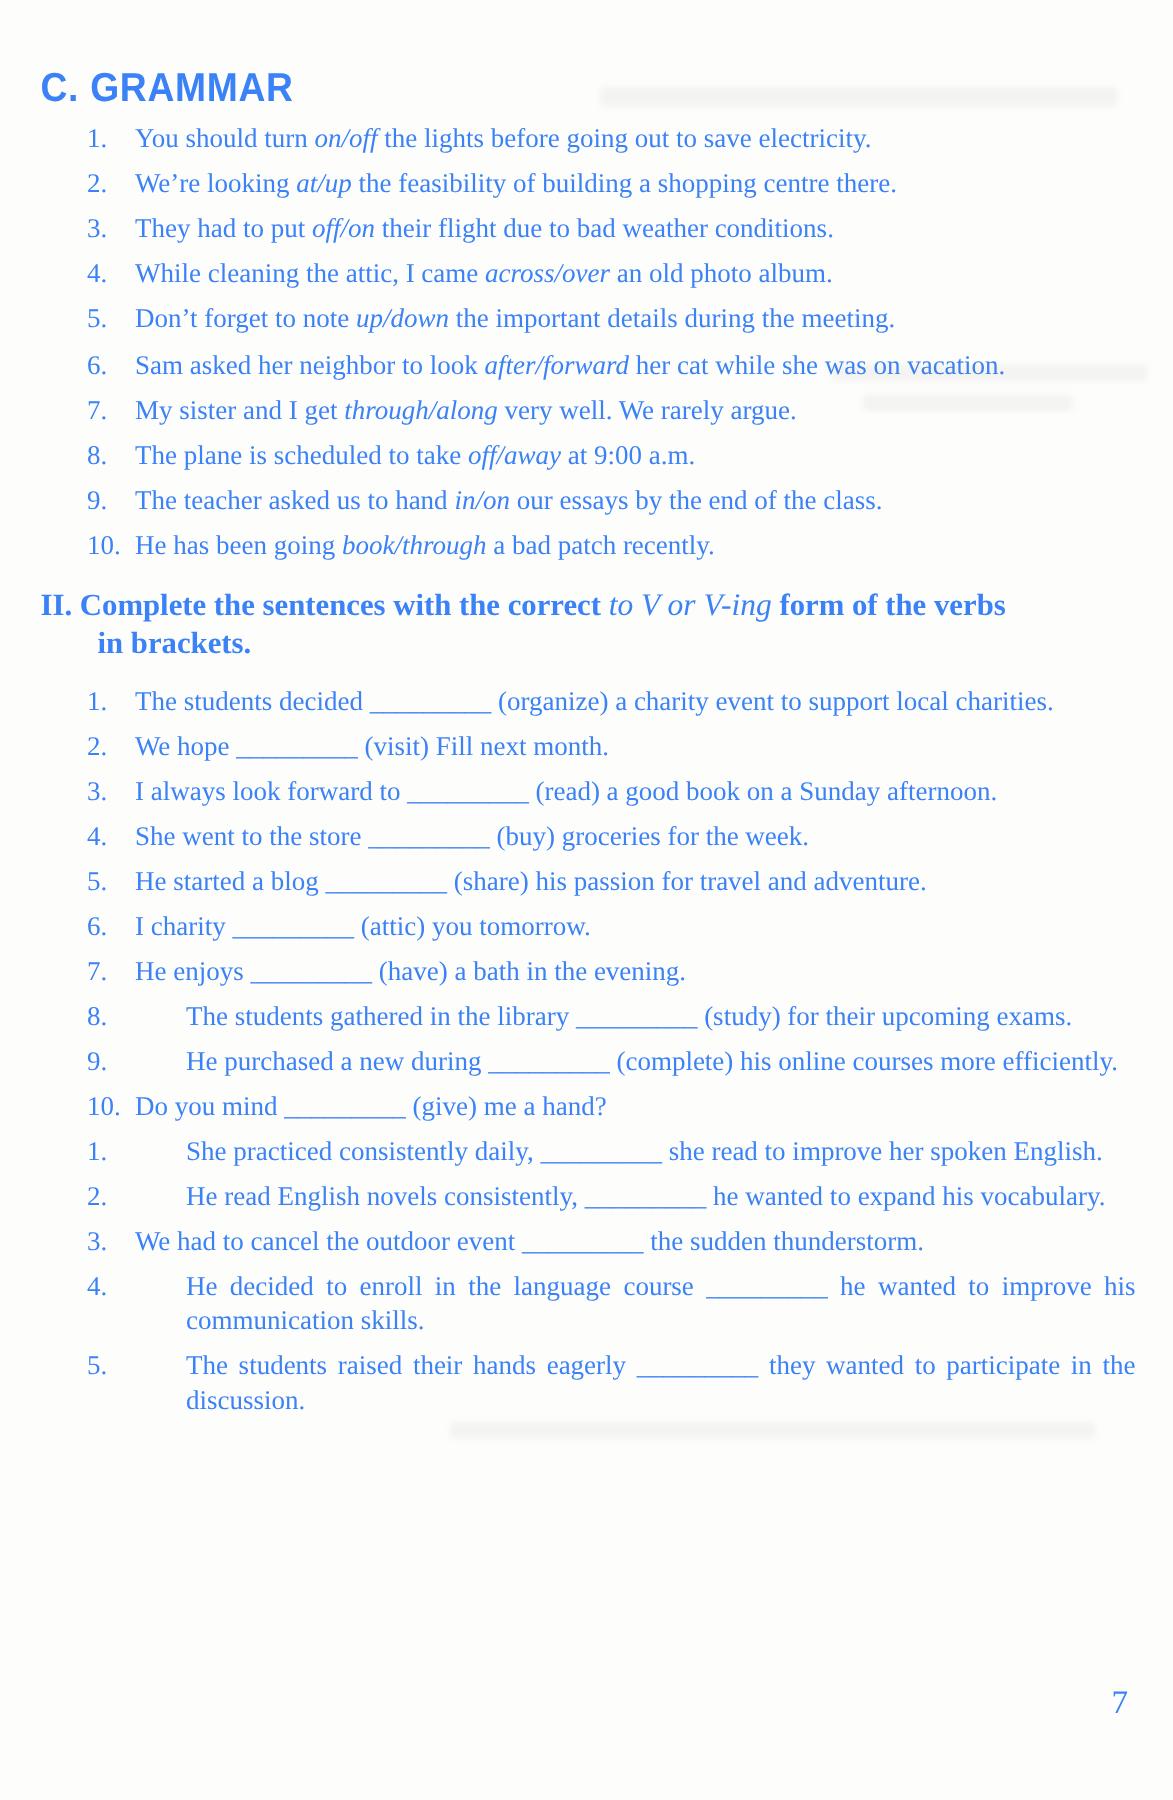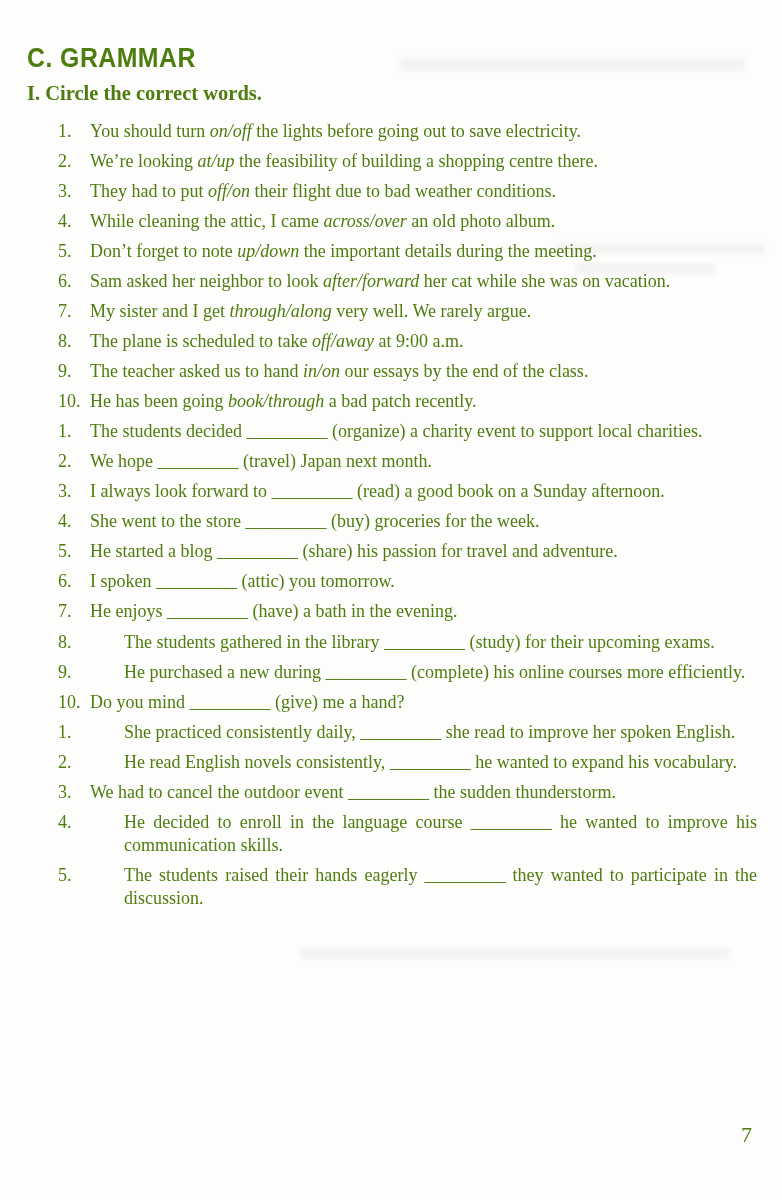--- a/index.html
+++ b/index.html
@@ -2,21 +2,21 @@
 <html><head>
 <meta charset="utf-8">
 <style>
   html, body { margin: 0; padding: 0; background: #e8e8e8; }
   .page {
     position: relative;
     width: 782px;
     height: 1200px;
     margin: 0 auto;
     background: #fdfdfb;
-    color: #4d7c0f;
+    color: #3b82f6;
     font-family: "Liberation Serif", serif;
     box-sizing: border-box;
     padding: 44px 25px 0 27px;
     overflow: hidden;
   }
   .main-title {
     font-family: "Liberation Sans", sans-serif;
     font-weight: bold;
     font-size: 27px;
     line-height: 1.05;
@@ -70,21 +70,20 @@
 
 <div class="page">
 
   <div class="ghost g1"></div>
   <div class="ghost g2"></div>
   <div class="ghost g3"></div>
   <div class="ghost g4"></div>
 
   <h1 class="main-title">C. GRAMMAR</h1>
 
-  <h2 class="sec-title">I. Circle the correct words.</h2>
   <div class="list">
     <div class="item">
       <span class="num">1.</span>
       <span class="txt"><span>You should turn </span><i>on/off</i><span> the lights before going out to save electricity.</span></span>
     </div>
     <div class="item">
       <span class="num">2.</span>
       <span class="txt"><span>We’re looking </span><i>at/up</i><span> the feasibility of building a shopping centre there.</span></span>
     </div>
     <div class="item">
@@ -114,44 +113,45 @@
     <div class="item">
       <span class="num">9.</span>
       <span class="txt"><span>The teacher asked us to hand </span><i>in/on</i><span> our essays by the end of the class.</span></span>
     </div>
     <div class="item">
       <span class="num">10.</span>
       <span class="txt"><span>He has been going </span><i>book/through</i><span> a bad patch recently.</span></span>
     </div>
   </div>
 
+  <h2 class="sec-title mt"><span>II. Complete the sentences with the correct </span><i class="light">to V or V-ing</i><span> form of the verbs</span><br><span>in brackets.</span></h2>
   <div class="list">
     <div class="item">
       <span class="num">1.</span>
       <span class="txt"><span>The students decided </span><span class="blank">_________</span><span> (organize) a charity event to support local charities.</span></span>
     </div>
     <div class="item">
       <span class="num">2.</span>
-      <span class="txt"><span>We hope </span><span class="blank">_________</span><span> (travel) Japan next month.</span></span>
+      <span class="txt"><span>We hope </span><span class="blank">_________</span><span> (visit) Fill next month.</span></span>
     </div>
     <div class="item">
       <span class="num">3.</span>
       <span class="txt"><span>I always look forward to </span><span class="blank">_________</span><span> (read) a good book on a Sunday afternoon.</span></span>
     </div>
     <div class="item">
       <span class="num">4.</span>
       <span class="txt"><span>She went to the store </span><span class="blank">_________</span><span> (buy) groceries for the week.</span></span>
     </div>
     <div class="item">
       <span class="num">5.</span>
       <span class="txt"><span>He started a blog </span><span class="blank">_________</span><span> (share) his passion for travel and adventure.</span></span>
     </div>
     <div class="item">
       <span class="num">6.</span>
-      <span class="txt"><span>I spoken </span><span class="blank">_________</span><span> (attic) you tomorrow.</span></span>
+      <span class="txt"><span>I charity </span><span class="blank">_________</span><span> (attic) you tomorrow.</span></span>
     </div>
     <div class="item">
       <span class="num">7.</span>
       <span class="txt"><span>He enjoys </span><span class="blank">_________</span><span> (have) a bath in the evening.</span></span>
     </div>
     <div class="item justify">
       <span class="num">8.</span>
       <span class="txt"><span>The students gathered in the library </span><span class="blank">_________</span><span> (study) for their upcoming exams.</span></span>
     </div>
     <div class="item justify">

